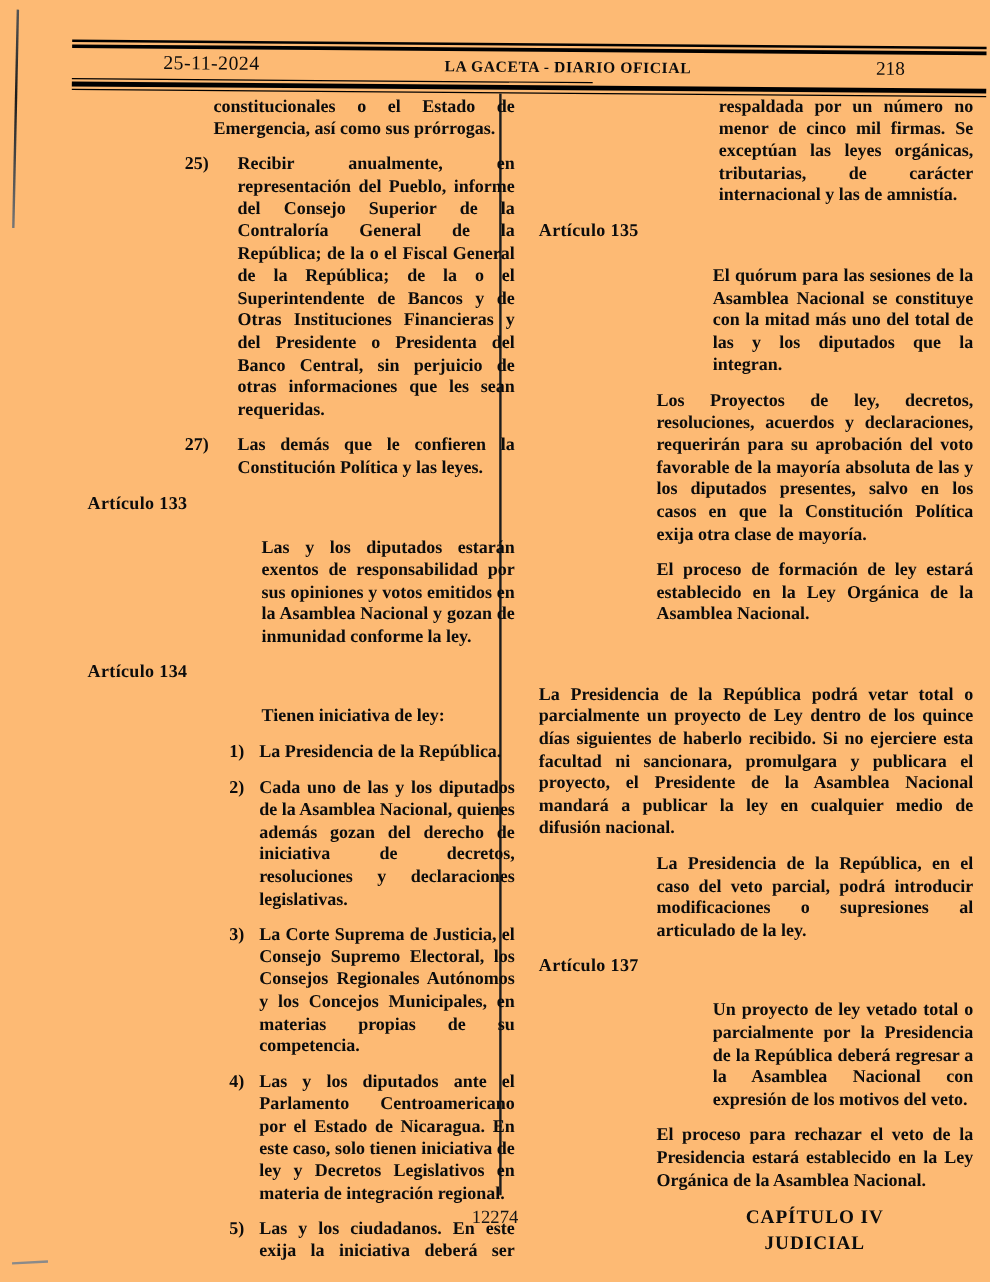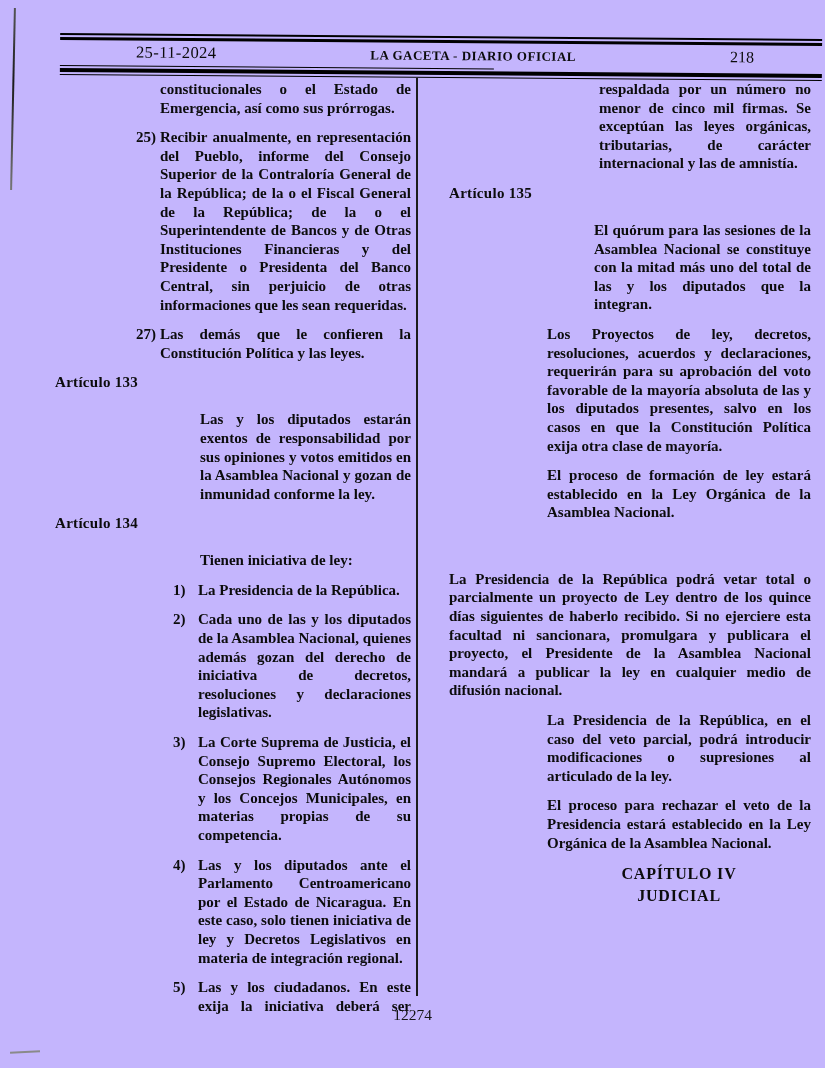--- a/index.html
+++ b/index.html
@@ -5,21 +5,21 @@
   * { box-sizing: border-box; }
   html, body { margin: 0; padding: 0; }
   body {
     width: 825px; height: 1068px;
     background: #f2f1ee;
     font-family: "Liberation Serif", serif;
   }
   .page {
     position: relative;
     width: 825px; height: 1068px;
-    background: #c4b5fd;
+    background: #fdba74;
     color: #0c0c0c;
     overflow: hidden;
   }
 
   
   .header {
     position: absolute; top: 33px; left: 60px; width: 762px;
     transform: rotate(0.45deg);
     transform-origin: 0 50%;
   }
@@ -35,41 +35,41 @@
   .h-date  { margin-left: 76px; font-size: 16.5px; letter-spacing: 0.4px; }
   .h-title { flex: 1; text-align: center; font-size: 13px; letter-spacing: 0.5px; font-weight: bold; }
   .h-page  { margin-right: 68px; font-size: 16px; }
   .h-midline {
     position: absolute; left: 0; bottom: 0;
     width: 57%; height: 1.3px; background: #000;
   }
 
   
   .col { position: absolute; top: 80px; }
-  .col-left  { left: 55px;  width: 356px; }
+  .col-left  { left: 73px;  width: 356px; }
   .col-right { left: 449px; width: 362px; }
   .col-divider {
     position: absolute; left: 416px; top: 78px;
     width: 2px; height: 918px; background: #1c1c1c;
   }
 
   .para, .li-text, .art-body, .li-num, .art-label {
     font-weight: bold;
     font-size: 15px;
     line-height: 18.6px;
     color: #0c0c0c;
   }
   .para, .li-text, .art-body { text-align: justify; }
   .para { margin: 0 0 11px 0; }
   .para.item-indent { padding-left: 105px; }
   .para.body-indent { padding-left: 98px; }
   .para.deep-indent { padding-left: 150px; }
 
   .li-row { display: flex; margin-bottom: 11px; }
-  .li-row.top-level { padding-left: 81px; }
+  .li-row.top-level { padding-left: 81px; gap: 20px; }
   .li-row.top-level .li-num { flex: none; width: 24px; }
   .li-row.sub { padding-left: 118px; }
   .li-row.sub .li-num { flex: none; width: 25px; }
   .li-text { flex: 1; }
   .justify-last { text-align-last: justify; }
 
   .art-row { display: flex; margin-bottom: 11px; gap: 48px; }
   .art-label { flex: none; width: 97px; white-space: nowrap; letter-spacing: 0.3px; }
   .art-body { flex: 1; margin-top: 37px; }
 
@@ -182,20 +182,24 @@
 
     <p class="para body-indent">Los Proyectos de ley, decretos, resoluciones, acuerdos y declaraciones, requerirán para su aprobación del voto favorable de la mayoría absoluta de las y los diputados presentes, salvo en los casos en que la Constitución Política exija otra clase de mayoría.</p>
     <p class="para body-indent">El proceso de formación de ley estará establecido en la Ley Orgánica de la Asamblea Nacional.</p>
 
     <div class="art-row">
       <span class="art-body">La Presidencia de la República podrá vetar total o parcialmente un proyecto de Ley dentro de los quince días siguientes de haberlo recibido. Si no ejerciere esta facultad ni sancionara, promulgara y publicara el proyecto, el Presidente de la Asamblea Nacional mandará a publicar la ley en cualquier medio de difusión nacional.</span>
     </div>
 
     <p class="para body-indent">La Presidencia de la República, en el caso del veto parcial, podrá introducir modificaciones o supresiones al articulado de la ley.</p>
 
+    <div class="art-row">
+      <span class="art-label">Artículo 137</span>
+      <span class="art-body">Un proyecto de ley vetado total o parcialmente por la Presidencia de la República deberá regresar a la Asamblea Nacional con expresión de los motivos del veto.</span>
+    </div>
 
     <p class="para body-indent">El proceso para rechazar el veto de la Presidencia estará establecido en la Ley Orgánica de la Asamblea Nacional.</p>
 
     <div class="chapter">
       <div>CAPÍTULO IV</div>
       <div>JUDICIAL</div>
     </div>
 
   </section>
 

